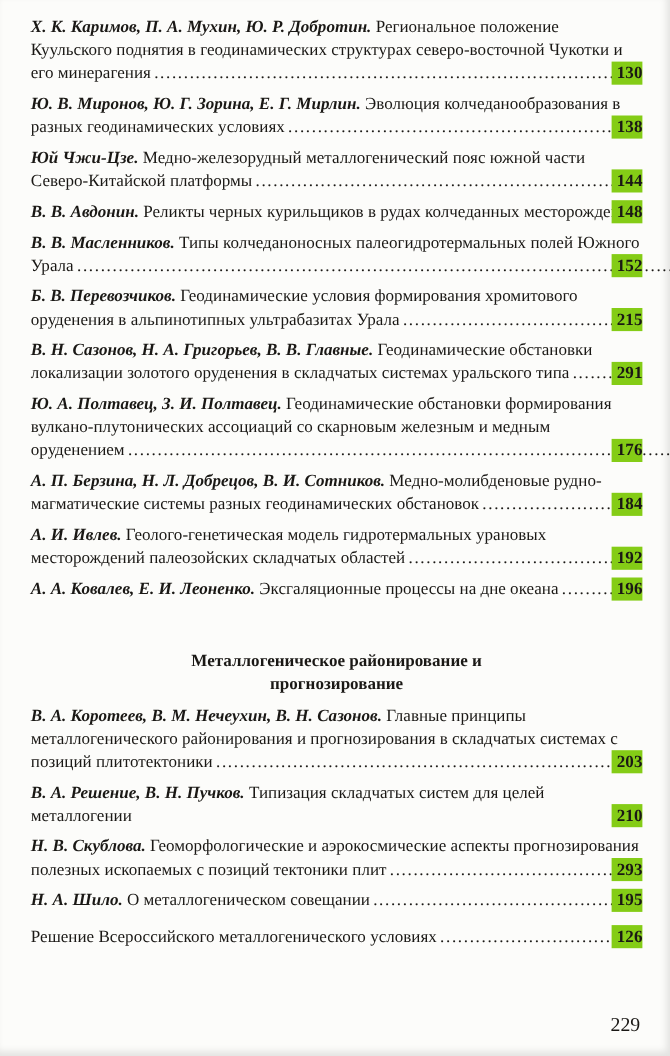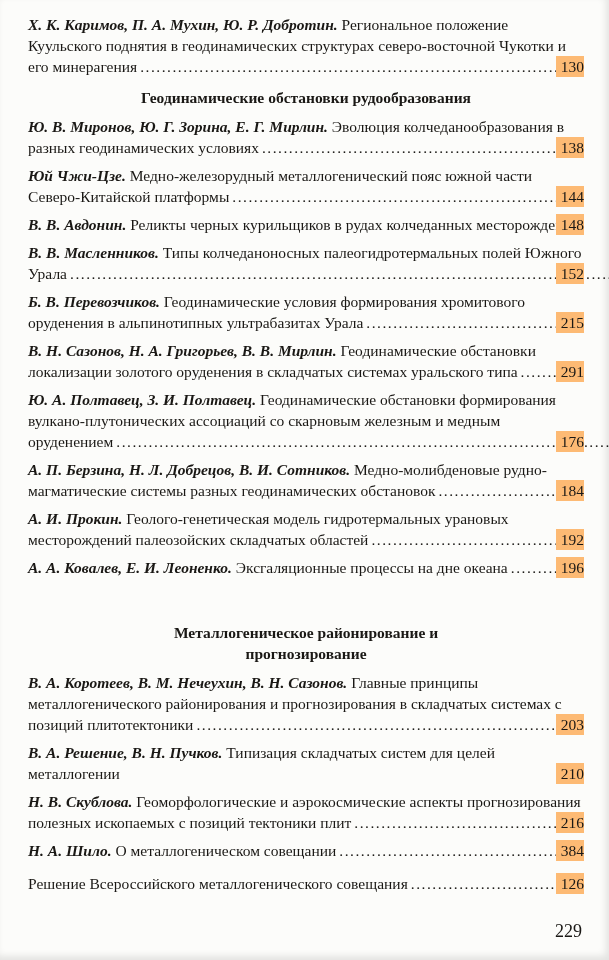--- a/index.html
+++ b/index.html
@@ -28,23 +28,24 @@
   }
   .dots {
     letter-spacing: 1.5px;
     margin-left: 3px;
     white-space: nowrap;
   }
   .pg {
     position: absolute;
     right: 0;
     bottom: 0;
-    background: #fdba74;
+    background: #84cc16;
     padding-left: 5px;
     line-height: 21px;
+    font-weight: bold;
   }
   .section-heading {
     text-align: center;
     font-weight: bold;
     font-size: 15.5px;
     line-height: 21px;
     margin: 10px auto 8px auto;
   }
   .section-heading.narrow {
     max-width: 340px;
@@ -65,21 +66,20 @@
 <body>
 
 <div class="page-inner">
 
   <div class="entry">
     <span class="authors">Х. К. Каримов, П. А. Мухин, Ю. Р. Добротин.</span>
     <span class="title">Региональное положение Куульского поднятия в геодинамических структурах северо-восточной Чукотки и его минерагения</span><span class="dots">.................................................................................</span>
     <span class="pg">130</span>
   </div>
 
-  <h2 class="section-heading">Геодинамические обстановки рудообразования</h2>
 
   <div class="entry">
     <span class="authors">Ю. В. Миронов, Ю. Г. Зорина, Е. Г. Мирлин.</span>
     <span class="title">Эволюция колчеданообразования в разных геодинамических условиях</span><span class="dots">..........................................................</span>
     <span class="pg">138</span>
   </div>
 
   <div class="entry">
     <span class="authors">Юй Чжи-Цзе.</span>
     <span class="title">Медно-железорудный металлогенический пояс южной части Северо-Китайской платформы</span><span class="dots">................................................................</span>
@@ -98,39 +98,39 @@
     <span class="pg">152</span>
   </div>
 
   <div class="entry">
     <span class="authors">Б. В. Перевозчиков.</span>
     <span class="title">Геодинамические условия формирования хромитового оруденения в альпинотипных ультрабазитах Урала</span><span class="dots">.......................................</span>
     <span class="pg">215</span>
   </div>
 
   <div class="entry">
-    <span class="authors">В. Н. Сазонов, Н. А. Григорьев, В. В. Мирлин.</span>
+    <span class="authors">В. Н. Сазонов, Н. А. Григорьев, В. В. Главные.</span>
     <span class="title">Геодинамические обстановки локализации золотого оруденения в складчатых системах уральского типа</span><span class="dots">..........</span>
     <span class="pg">291</span>
   </div>
 
   <div class="entry">
     <span class="authors">Ю. А. Полтавец, З. И. Полтавец.</span>
     <span class="title">Геодинамические обстановки формирования вулкано-плутонических ассоциаций со скарновым железным и медным оруденением</span><span class="dots">...........................................................................................................................................................................................................................................................................................................</span>
     <span class="pg">176</span>
   </div>
 
   <div class="entry">
     <span class="authors">А. П. Берзина, Н. Л. Добрецов, В. И. Сотников.</span>
     <span class="title">Медно-молибденовые рудно-магматические системы разных геодинамических обстановок</span><span class="dots">..........................</span>
     <span class="pg">184</span>
   </div>
 
   <div class="entry">
-    <span class="authors">А. И. Прокин.</span>
+    <span class="authors">А. И. Ивлев.</span>
     <span class="title">Геолого-генетическая модель гидротермальных урановых месторождений палеозойских складчатых областей</span><span class="dots">......................................</span>
     <span class="pg">192</span>
   </div>
 
   <div class="entry">
     <span class="authors">А. А. Ковалев, Е. И. Леоненко.</span>
     <span class="title">Эксгаляционные процессы на дне океана</span><span class="dots">............</span>
     <span class="pg">196</span>
   </div>
 
@@ -144,30 +144,30 @@
 
   <div class="entry">
     <span class="authors">В. А. Решение, В. Н. Пучков.</span>
     <span class="title">Типизация складчатых систем для целей металлогении</span><span class="dots"></span>
     <span class="pg">210</span>
   </div>
 
   <div class="entry">
     <span class="authors">Н. В. Скублова.</span>
     <span class="title">Геоморфологические и аэрокосмические аспекты прогнозирования полезных ископаемых с позиций тектоники плит</span><span class="dots">.........................................</span>
-    <span class="pg">216</span>
+    <span class="pg">293</span>
   </div>
 
   <div class="entry">
     <span class="authors">Н. А. Шило.</span>
     <span class="title">О металлогеническом совещании</span><span class="dots">............................................</span>
-    <span class="pg">384</span>
+    <span class="pg">195</span>
   </div>
 
   <div class="entry final">
     <span class="authors"></span>
-    <span class="title">Решение  Всероссийского металлогенического совещания</span><span class="dots">...............................</span>
+    <span class="title">Решение  Всероссийского металлогенического условиях</span><span class="dots">...............................</span>
     <span class="pg">126</span>
   </div>
 
 </div>
 
 <div class="footer-page-number">229</div>
 
 </body></html>

